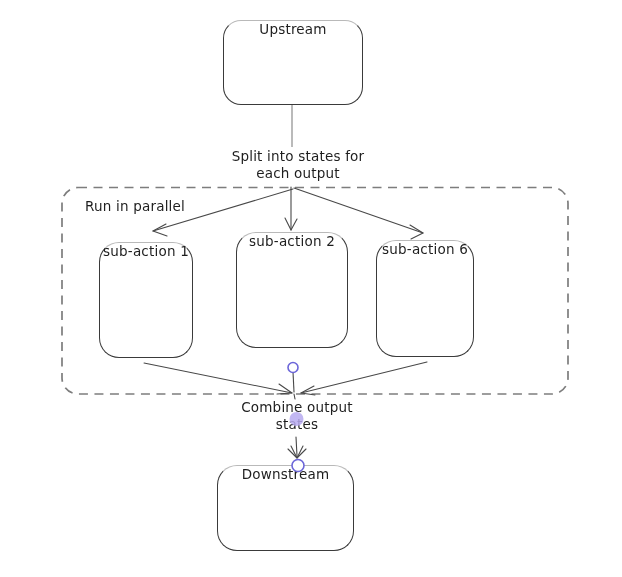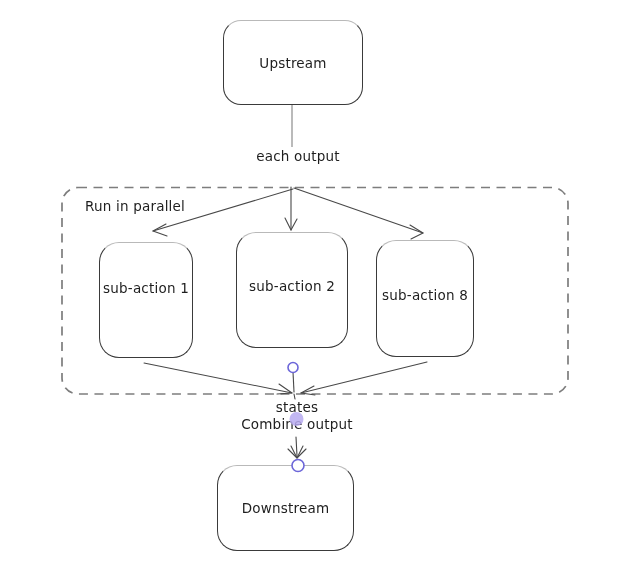--- a/index.html
+++ b/index.html
@@ -16,21 +16,21 @@
     color: var(--text, #1e1e1e);
     overflow: hidden;
   }
   .node {
     position: absolute;
     box-sizing: border-box;
     background: #ffffff;
     border: 1.4px solid var(--box-stroke, #3a3a3a);
     border-top: 1.9px solid var(--box-stroke-top, #b9b9b9);
     display: flex;
-    align-items: center;
+    align-items: flex-start;
     justify-content: center;
     font-size: 13.5px;
     letter-spacing: 0.2px;
     color: var(--text, #1e1e1e);
   }
   .n-upstream   { left: 223px; top: 20px;  width: 140px; height: 85px;  border-radius: 18px; }
   .n-sub1       { left: 99px;  top: 242px; width: 94px;  height: 116px; border-radius: 20px; padding-bottom: 24px; }
   .n-sub2       { left: 236px; top: 232px; width: 112px; height: 116px; border-radius: 20px; padding-bottom: 8px; }
   .n-sub3       { left: 376px; top: 240px; width: 98px;  height: 117px; border-radius: 20px; padding-bottom: 7px; }
   .n-downstream { left: 217px; top: 465px; width: 137px; height: 86px;  border-radius: 20px; }
@@ -91,36 +91,37 @@
 
   <div class="node n-sub1">
     <span>sub-action 1</span>
   </div>
 
   <div class="node n-sub2">
     <span>sub-action 2</span>
   </div>
 
   <div class="node n-sub3">
-    <span>sub-action 8</span>
+    <span>sub-action 6</span>
   </div>
 
   <div class="node n-downstream">
     <span>Downstream</span>
   </div>
 
   <div class="float-text split-label">
+    <div>Split into states for</div>
     <div>each output</div>
   </div>
 
   <div class="float-text parallel-label">Run in parallel</div>
 
   <div class="float-text combine-label">
+    <div>Combine output</div>
     <div>states</div>
-    <div>Combine output</div>
   </div>
 
   <svg class="overlay" viewBox="0 0 622 577">
 
     <rect class="dashed-rect" x="62" y="187.5" width="506" height="206.5" rx="16"></rect>
 
     <line class="connector" x1="292" y1="105" x2="292" y2="147"></line>
 
     <path class="edge" d="M293,189 L153,231"></path>
     <path class="edge" d="M166,224 L153,231 L167,236"></path>

